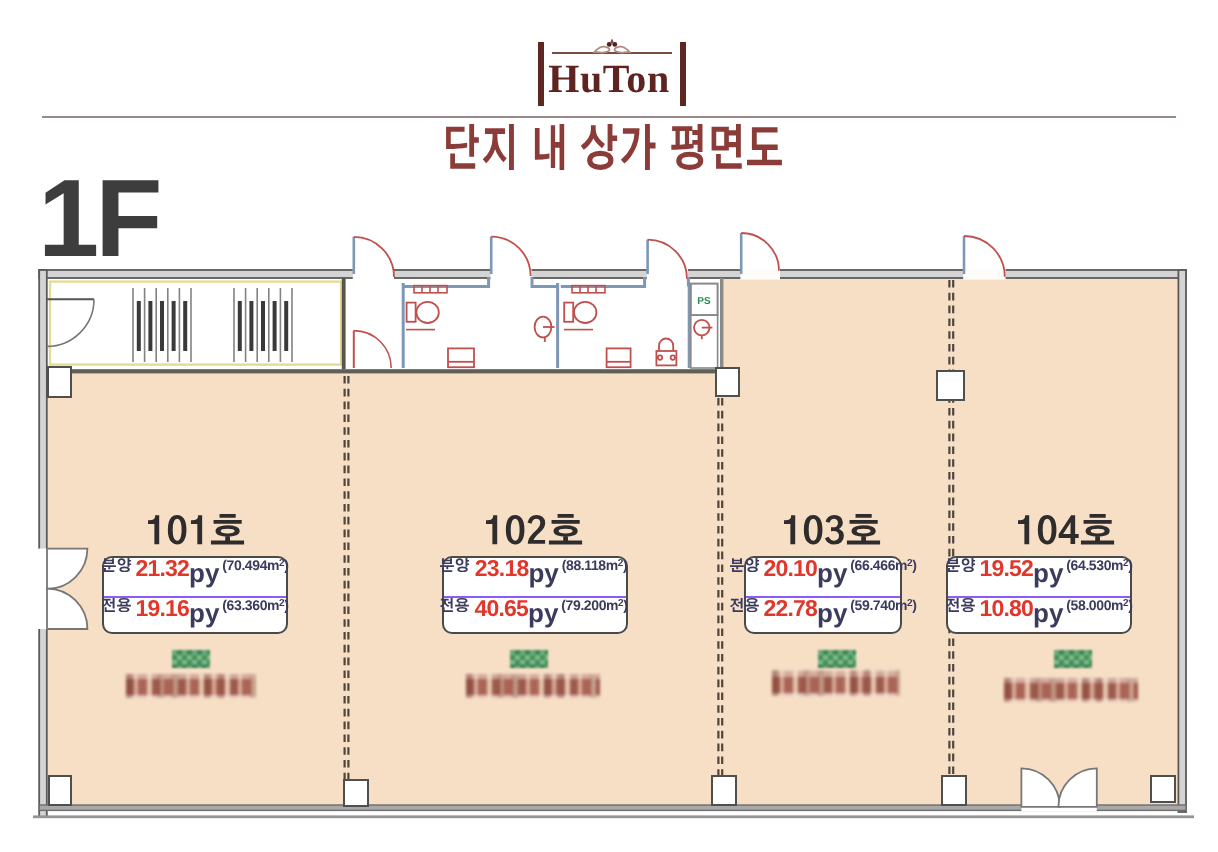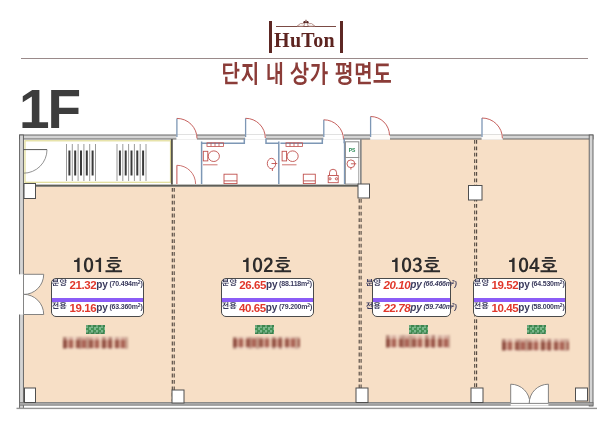--- a/index.html
+++ b/index.html
@@ -3,24 +3,24 @@
 <meta charset="utf-8">
 <style>
   html,body{margin:0;padding:0;background:#fff;}
   #page{position:relative;width:609px;height:426px;background:#fff;overflow:hidden;
         font-family:"Liberation Sans",sans-serif;}
   .abs{position:absolute;}
   .ibox{position:absolute;width:93px;height:39.5px;background:#fff;border:1.4px solid #4a4a4a;
         border-radius:5px;box-sizing:border-box;}
   .irow{display:flex;justify-content:center;white-space:nowrap;}
   .r1{height:19.5px;}
-  .r2{height:17px;border-top:4px solid #8b5cf6;}
+  .r2{height:17px;border-top:1px solid #8b5cf6;}
   .klab{display:inline-block;margin-right:2px;}
   .num{font-size:11.5px;font-weight:bold;color:#e1372b;letter-spacing:-0.4px;}
-  .py{font-size:10px;font-weight:bold;color:#3b3b5e;margin-right:1.5px;}
+  .py{font-size:13px;font-weight:bold;color:#3b3b5e;margin-right:1.5px;}
   .par{font-size:7px;font-weight:bold;color:#3b3b5e;letter-spacing:-0.2px;}
   .sup{font-size:5px;vertical-align:2px;}
   .badge{position:absolute;height:9px;width:19px;filter:blur(0.6px);
      background:
        linear-gradient(0deg, rgba(30,80,45,0.25) 0 2px, rgba(255,255,255,0) 2px 7px, rgba(30,80,45,0.18) 7px 9px),
        repeating-conic-gradient(#459258 0% 25%, #7cb88d 0% 50%) 0 0/5px 5px;}
   .mosaic{position:absolute;height:12px;filter:blur(0.8px);
      background:
        repeating-linear-gradient(90deg, rgba(120,60,48,0.35) 0 3px, rgba(0,0,0,0) 3px 16px, rgba(120,60,48,0.28) 16px 19px, rgba(0,0,0,0) 19px 23px),
        repeating-linear-gradient(0deg, rgba(246,228,212,0.75) 0 1.5px, rgba(0,0,0,0) 1.5px 9.5px, rgba(246,228,212,0.55) 9.5px 12px),
@@ -303,21 +303,21 @@
       <path transform="translate(-1.54,14.93) scale(0.017900,-0.017900)" d="M86 558V658H122Q285 658 285 778V798H399V-9H264V558Z M776 395Q776 90 901 90Q936 90 960.5 115.5Q985 141 998.5 185.5Q1012 230 1018.0 281.5Q1024 333 1024 395Q1024 458 1018.0 510.5Q1012 563 998.0 607.0Q984 651 959.0 676.0Q934 701 900 701Q776 701 776 395ZM640 395Q640 512 663.5 597.0Q687 682 727.0 726.0Q767 770 809.5 789.5Q852 809 900 809Q1025 809 1092.5 700.0Q1160 591 1160 395Q1160 205 1093.5 93.0Q1027 -19 901 -19Q855 -19 812.5 0.0Q770 19 729.5 62.5Q689 106 664.5 191.5Q640 277 640 395Z M1245 596Q1268 695 1331.0 752.0Q1394 809 1496 809Q1603 809 1671.0 747.5Q1739 686 1739 581Q1739 513 1708.0 457.5Q1677 402 1618 346Q1607 335 1561.0 290.0Q1515 245 1498.5 227.5Q1482 210 1455.5 175.5Q1429 141 1413 108H1737V0H1253Q1253 47 1268.5 94.5Q1284 142 1304.5 177.0Q1325 212 1363.5 256.5Q1402 301 1427.5 326.0Q1453 351 1499 395Q1510 405 1515 410Q1603 494 1603 584Q1603 639 1573.0 670.0Q1543 701 1494 701Q1389 701 1357 563Z M1844 -21V91H2243V251H2376V91H2771V-21ZM2085 731V834H2536V731ZM1917 563V664H2704V563ZM1972 358Q1972 410 2018.0 446.5Q2064 483 2139.0 500.0Q2214 517 2311 517Q2457 517 2552.5 475.5Q2648 434 2648 357Q2648 280 2553.0 238.5Q2458 197 2311 197Q2161 197 2066.5 238.0Q1972 279 1972 358ZM2115 358Q2115 289 2311 289Q2506 289 2506 358Q2506 425 2311 425Q2115 425 2115 358Z" fill="#2e2c2c"></path>
     </svg>
 
   <div class="ibox" style="left:220.5px;top:277.5px;width:93px;">
     <div class="irow r1">
         <span class="klab">
           <svg style="display:block" width="15" height="7.4" viewBox="0 0 15 7.4">
             <path transform="translate(-0.34,6.47) scale(0.007500,-0.007500)" d="M178 -68V195H305V40H865V-68ZM45 261V373H971V261H594V110H466V261ZM176 456V849H302V749H717V849H844V456ZM302 558H717V654H302Z M1202 99Q1202 188 1298.0 238.0Q1394 288 1551 288Q1710 288 1806.5 238.5Q1903 189 1903 99Q1903 10 1805.5 -39.5Q1708 -89 1551 -89Q1394 -89 1298.0 -39.5Q1202 10 1202 99ZM1340 99Q1340 59 1396.0 37.5Q1452 16 1552 16Q1648 16 1706.5 38.0Q1765 60 1765 99Q1765 140 1708.0 161.5Q1651 183 1552 183Q1452 183 1396.0 161.5Q1340 140 1340 99ZM1746 284V863H1875V733H1987V631H1875V499H1987V397H1875V284ZM1092 603Q1092 709 1165.0 773.5Q1238 838 1352 838Q1466 838 1539.0 773.0Q1612 708 1612 603Q1612 496 1539.5 432.0Q1467 368 1352 368Q1237 368 1164.5 432.0Q1092 496 1092 603ZM1221 603Q1221 544 1257.0 506.5Q1293 469 1352 469Q1411 469 1447.0 506.5Q1483 544 1483 603Q1483 661 1447.0 699.0Q1411 737 1352 737Q1294 737 1257.5 699.0Q1221 661 1221 603Z" fill="#3b3b5e"></path>
           </svg>
         </span>
-        <span class="num">26.65</span>
+        <span class="num">23.18</span>
         <span class="py">py</span>
         <span class="par">(88.118m<span class="sup">2</span>)</span>
       </div>
     <div class="irow r2">
         <span class="klab">
           <svg style="display:block" width="15" height="7.4" viewBox="0 0 15 7.4">
             <path transform="translate(-0.46,6.47) scale(0.007500,-0.007500)" d="M240 -65V238H367V47H925V-65ZM592 495V609H770V863H900V170H770V495ZM62 335Q100 351 138.0 375.0Q176 399 217.0 435.0Q258 471 284.5 520.5Q311 570 313 623V700H119V807H638V700H448V626Q450 578 474.5 532.0Q499 486 536.0 451.0Q573 416 608.0 391.5Q643 367 677 351L607 269Q547 296 480.0 352.0Q413 408 382 456Q349 401 276.0 339.5Q203 278 137 251Z M1170 82Q1170 165 1269.0 210.0Q1368 255 1530 255Q1693 255 1792.0 210.5Q1891 166 1891 82Q1891 0 1791.0 -45.5Q1691 -91 1530 -91Q1368 -91 1269.0 -46.0Q1170 -1 1170 82ZM1311 82Q1311 9 1530 9Q1630 9 1690.5 28.0Q1751 47 1751 82Q1751 155 1530 155Q1311 155 1311 82ZM1065 301V408H1284V514H1406V408H1654V514H1775V408H1991V301ZM1163 683Q1163 740 1216.0 780.5Q1269 821 1350.0 838.5Q1431 856 1531 856Q1630 856 1711.0 838.5Q1792 821 1845.0 780.5Q1898 740 1898 683Q1898 626 1845.0 585.5Q1792 545 1711.0 527.5Q1630 510 1531 510Q1373 510 1268.0 554.0Q1163 598 1163 683ZM1305 683Q1305 643 1370.5 624.5Q1436 606 1531 606Q1627 606 1691.5 624.5Q1756 643 1756 683Q1756 722 1691.0 741.0Q1626 760 1531 760Q1439 760 1372.0 741.0Q1305 722 1305 683Z" fill="#3b3b5e"></path>
           </svg>
         </span>
         <span class="num">40.65</span>
@@ -327,21 +327,21 @@
   </div>
 
   <div class="badge" style="left:255px;top:325px;"></div>
 
   <div class="mosaic" style="left:233px;top:336.5px;width:67px;"></div>
 
   <svg class="abs" style="left:392.0px;top:257px;" width="49.1" height="16.3" viewBox="0 0 49.1 16.3">
       <path transform="translate(-1.54,14.93) scale(0.017900,-0.017900)" d="M86 558V658H122Q285 658 285 778V798H399V-9H264V558Z M776 395Q776 90 901 90Q936 90 960.5 115.5Q985 141 998.5 185.5Q1012 230 1018.0 281.5Q1024 333 1024 395Q1024 458 1018.0 510.5Q1012 563 998.0 607.0Q984 651 959.0 676.0Q934 701 900 701Q776 701 776 395ZM640 395Q640 512 663.5 597.0Q687 682 727.0 726.0Q767 770 809.5 789.5Q852 809 900 809Q1025 809 1092.5 700.0Q1160 591 1160 395Q1160 205 1093.5 93.0Q1027 -19 901 -19Q855 -19 812.5 0.0Q770 19 729.5 62.5Q689 106 664.5 191.5Q640 277 640 395Z M1230 160 1336 199Q1383 90 1488 90Q1545 90 1584.0 125.5Q1623 161 1623 226Q1623 285 1580.0 322.0Q1537 359 1471 359Q1435 359 1399 355V463Q1425 461 1467 461Q1520 461 1557.5 494.0Q1595 527 1595 585Q1595 636 1563.0 668.5Q1531 701 1482 701Q1396 701 1356 587L1248 621Q1269 704 1332.5 756.5Q1396 809 1490 809Q1600 809 1665.0 749.5Q1730 690 1730 598Q1730 537 1698.5 489.0Q1667 441 1621 417Q1676 398 1717.5 349.5Q1759 301 1759 226Q1759 111 1685.5 46.5Q1612 -18 1489 -18Q1390 -18 1321.5 34.0Q1253 86 1230 160Z M1844 -21V91H2243V251H2376V91H2771V-21ZM2085 731V834H2536V731ZM1917 563V664H2704V563ZM1972 358Q1972 410 2018.0 446.5Q2064 483 2139.0 500.0Q2214 517 2311 517Q2457 517 2552.5 475.5Q2648 434 2648 357Q2648 280 2553.0 238.5Q2458 197 2311 197Q2161 197 2066.5 238.0Q1972 279 1972 358ZM2115 358Q2115 289 2311 289Q2506 289 2506 358Q2506 425 2311 425Q2115 425 2115 358Z" fill="#2e2c2c"></path>
     </svg>
 
-  <div class="ibox" style="left:372px;top:277.5px;width:79px;font-style:italic;">
+  <div class="ibox" style="left:372px;top:277.5px;width:79px;">
     <div class="irow r1">
         <span class="klab">
           <svg style="display:block" width="15" height="7.4" viewBox="0 0 15 7.4">
             <path transform="translate(-0.34,6.47) scale(0.007500,-0.007500)" d="M178 -68V195H305V40H865V-68ZM45 261V373H971V261H594V110H466V261ZM176 456V849H302V749H717V849H844V456ZM302 558H717V654H302Z M1202 99Q1202 188 1298.0 238.0Q1394 288 1551 288Q1710 288 1806.5 238.5Q1903 189 1903 99Q1903 10 1805.5 -39.5Q1708 -89 1551 -89Q1394 -89 1298.0 -39.5Q1202 10 1202 99ZM1340 99Q1340 59 1396.0 37.5Q1452 16 1552 16Q1648 16 1706.5 38.0Q1765 60 1765 99Q1765 140 1708.0 161.5Q1651 183 1552 183Q1452 183 1396.0 161.5Q1340 140 1340 99ZM1746 284V863H1875V733H1987V631H1875V499H1987V397H1875V284ZM1092 603Q1092 709 1165.0 773.5Q1238 838 1352 838Q1466 838 1539.0 773.0Q1612 708 1612 603Q1612 496 1539.5 432.0Q1467 368 1352 368Q1237 368 1164.5 432.0Q1092 496 1092 603ZM1221 603Q1221 544 1257.0 506.5Q1293 469 1352 469Q1411 469 1447.0 506.5Q1483 544 1483 603Q1483 661 1447.0 699.0Q1411 737 1352 737Q1294 737 1257.5 699.0Q1221 661 1221 603Z" fill="#3b3b5e"></path>
           </svg>
         </span>
         <span class="num">20.10</span>
         <span class="py">py</span>
         <span class="par">(66.466m<span class="sup">2</span>)</span>
       </div>
@@ -375,21 +375,21 @@
         <span class="num">19.52</span>
         <span class="py">py</span>
         <span class="par">(64.530m<span class="sup">2</span>)</span>
       </div>
     <div class="irow r2">
         <span class="klab">
           <svg style="display:block" width="15" height="7.4" viewBox="0 0 15 7.4">
             <path transform="translate(-0.46,6.47) scale(0.007500,-0.007500)" d="M240 -65V238H367V47H925V-65ZM592 495V609H770V863H900V170H770V495ZM62 335Q100 351 138.0 375.0Q176 399 217.0 435.0Q258 471 284.5 520.5Q311 570 313 623V700H119V807H638V700H448V626Q450 578 474.5 532.0Q499 486 536.0 451.0Q573 416 608.0 391.5Q643 367 677 351L607 269Q547 296 480.0 352.0Q413 408 382 456Q349 401 276.0 339.5Q203 278 137 251Z M1170 82Q1170 165 1269.0 210.0Q1368 255 1530 255Q1693 255 1792.0 210.5Q1891 166 1891 82Q1891 0 1791.0 -45.5Q1691 -91 1530 -91Q1368 -91 1269.0 -46.0Q1170 -1 1170 82ZM1311 82Q1311 9 1530 9Q1630 9 1690.5 28.0Q1751 47 1751 82Q1751 155 1530 155Q1311 155 1311 82ZM1065 301V408H1284V514H1406V408H1654V514H1775V408H1991V301ZM1163 683Q1163 740 1216.0 780.5Q1269 821 1350.0 838.5Q1431 856 1531 856Q1630 856 1711.0 838.5Q1792 821 1845.0 780.5Q1898 740 1898 683Q1898 626 1845.0 585.5Q1792 545 1711.0 527.5Q1630 510 1531 510Q1373 510 1268.0 554.0Q1163 598 1163 683ZM1305 683Q1305 643 1370.5 624.5Q1436 606 1531 606Q1627 606 1691.5 624.5Q1756 643 1756 683Q1756 722 1691.0 741.0Q1626 760 1531 760Q1439 760 1372.0 741.0Q1305 722 1305 683Z" fill="#3b3b5e"></path>
           </svg>
         </span>
-        <span class="num">10.45</span>
+        <span class="num">10.80</span>
         <span class="py">py</span>
         <span class="par">(58.000m<span class="sup">2</span>)</span>
       </div>
   </div>
 
   <div class="badge" style="left:526.5px;top:324.5px;"></div>
 
   <div class="mosaic" style="left:502px;top:339px;width:67px;"></div>
 </div>
 

